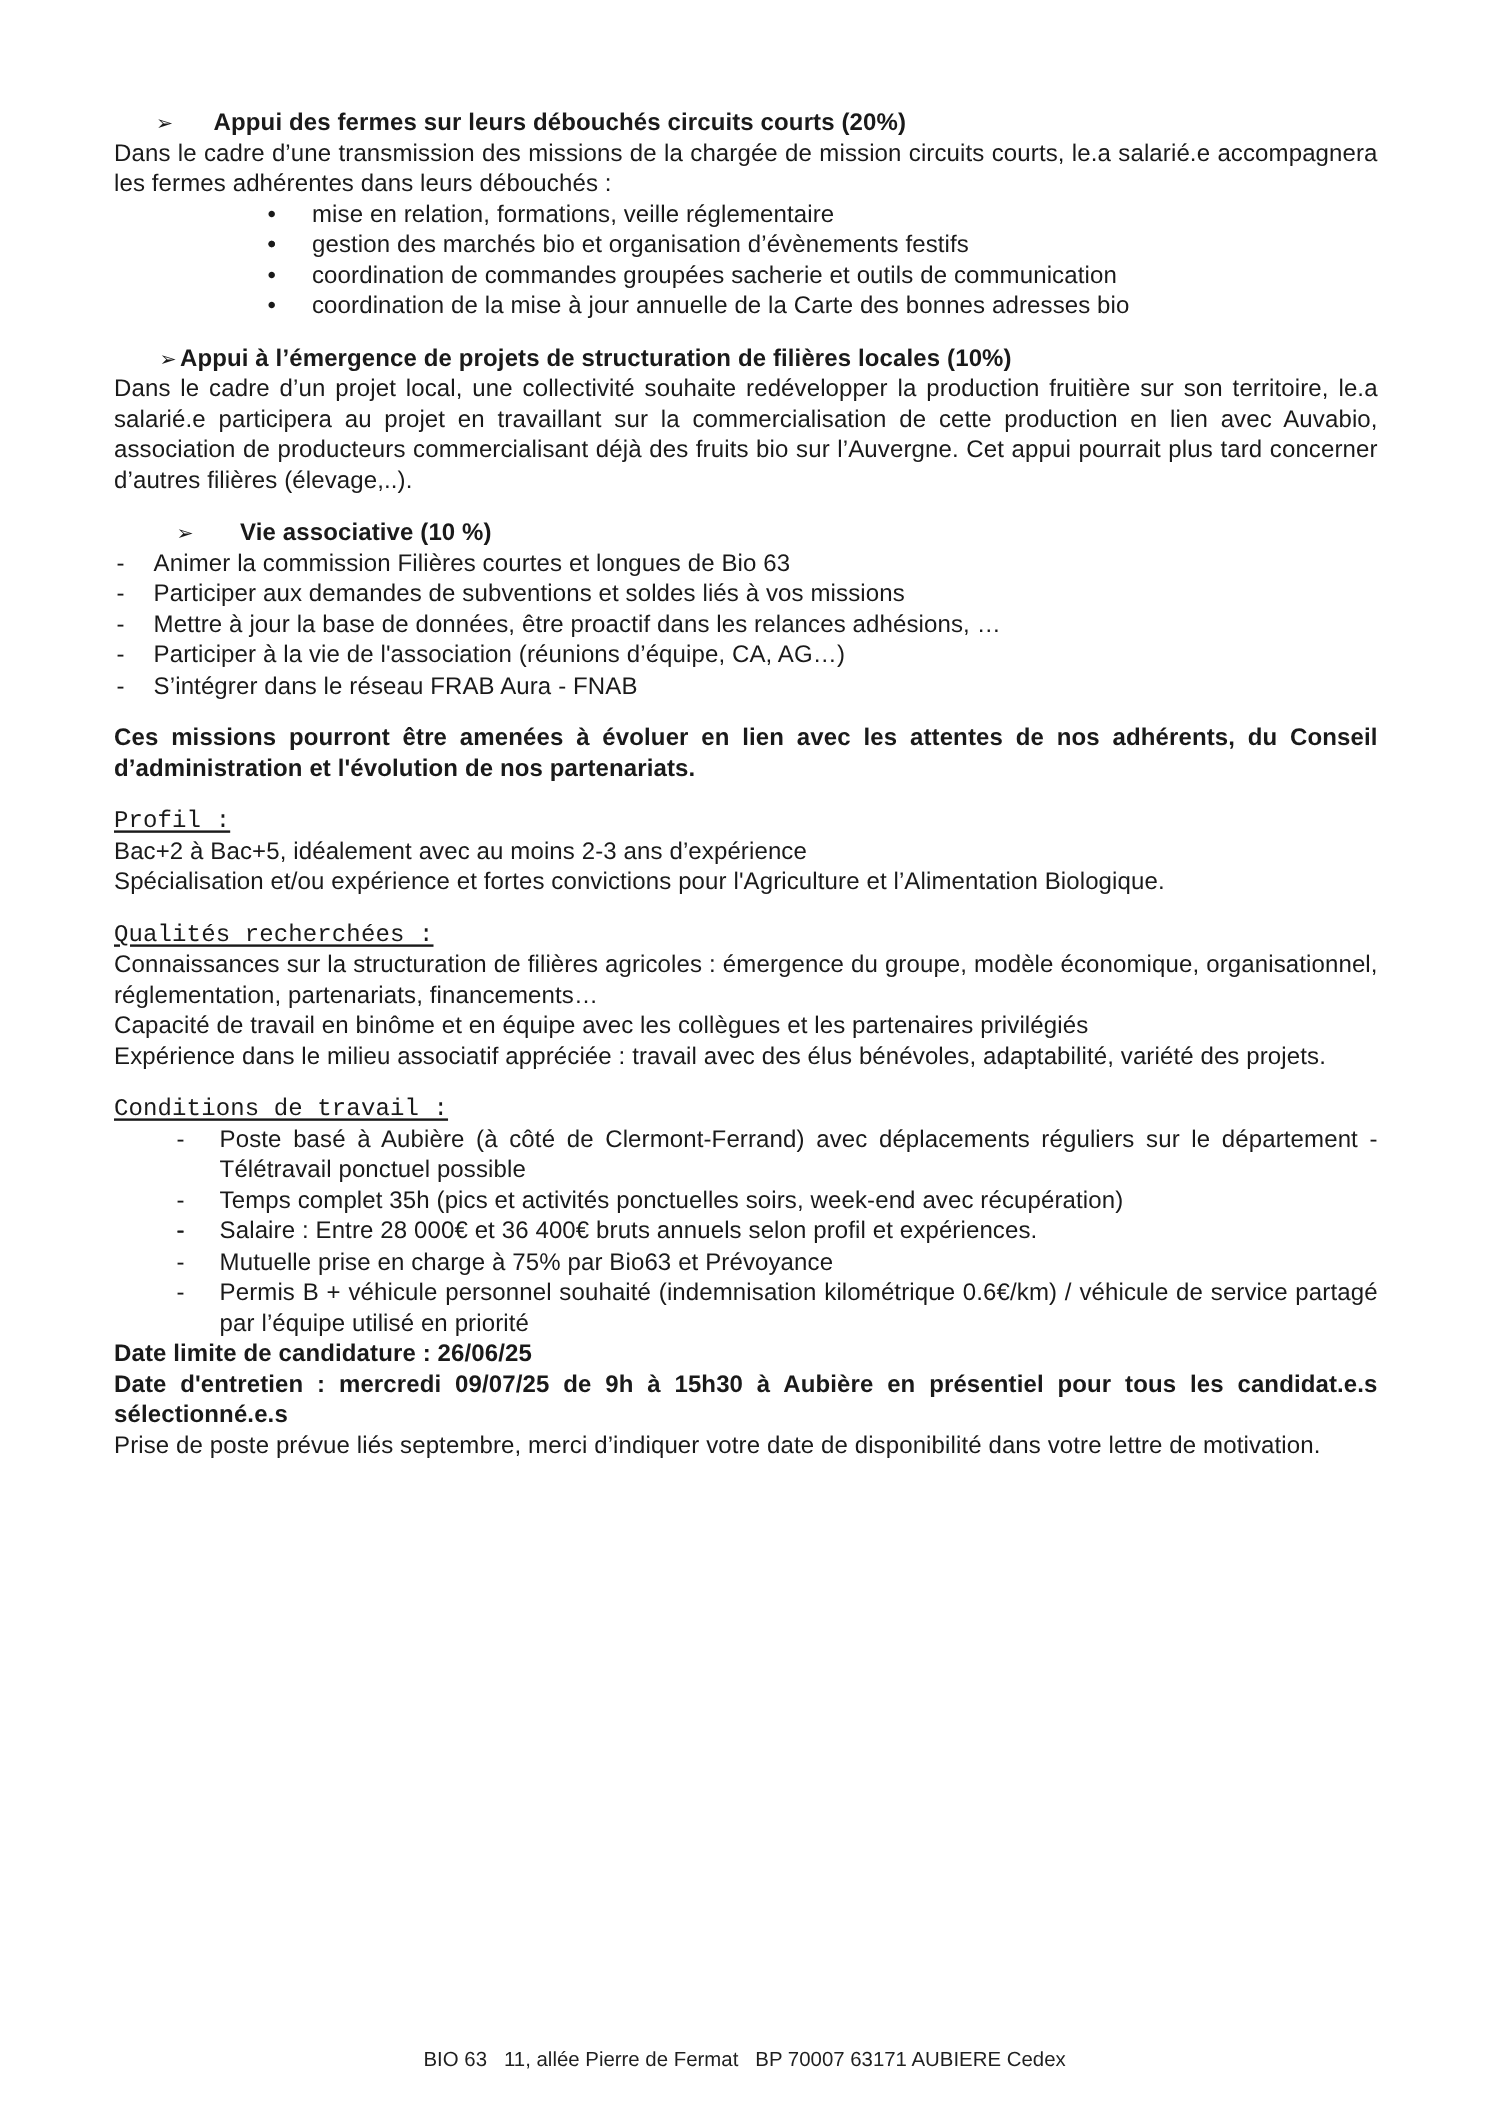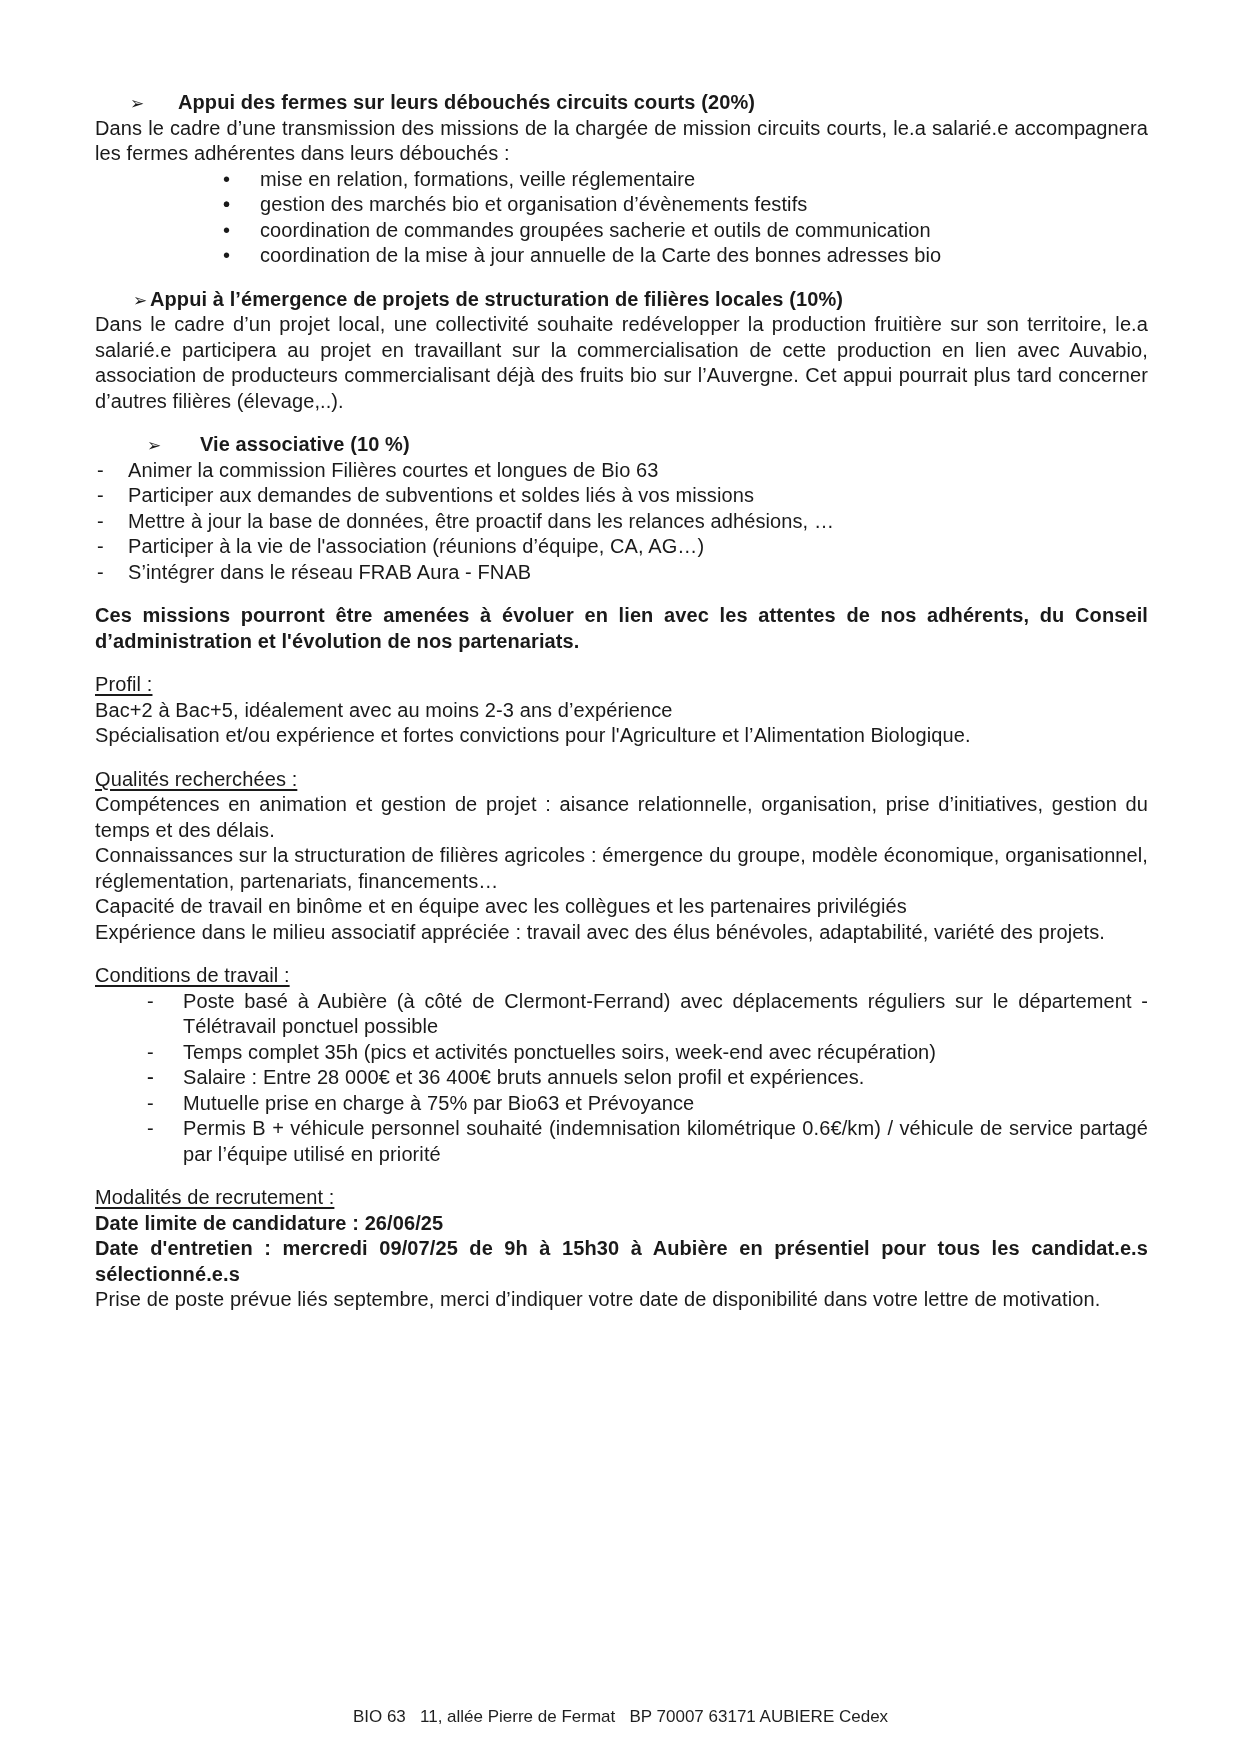--- a/index.html
+++ b/index.html
@@ -46,20 +46,21 @@
   ul.dashes-a li { padding-left: 33px; }
   ul.dashes-a li .mark { left: 2px; }
 
   ul.dashes-b li { padding-left: 88px; }
   ul.dashes-b li .mark { left: 52px; }
 
   .label {
     text-decoration: underline;
     text-underline-offset: 3px;
     text-align: left;
+    font-family: Liberation Mono, monospace;
   }
   .bold { font-weight: 700; }
 
   .footer {
     position: absolute;
     left: 0;
     right: 0;
     top: 1662px;
     text-align: center;
     font-size: 17px;
@@ -106,36 +107,34 @@
       <li><span class="mark">-</span><span>S’intégrer dans le réseau FRAB Aura - FNAB</span></li>
     </ul>
 
     <p class="bold sp">Ces missions pourront être amenées à évoluer en lien avec les attentes de nos adhérents, du Conseil d’administration et l'évolution de nos partenariats.</p>
 
     <p class="label sp">Profil :</p>
     <p>Bac+2 à Bac+5, idéalement avec au moins 2-3 ans d’expérience</p>
     <p>Spécialisation et/ou expérience et fortes convictions pour l'Agriculture et l’Alimentation Biologique.</p>
 
     <p class="label sp">Qualités recherchées :</p>
-    <p>Compétences en animation et gestion de projet : aisance relationnelle, organisation, prise d’initiatives, gestion du temps et des délais.</p>
     <p>Connaissances sur la structuration de filières agricoles : émergence du groupe, modèle économique, organisationnel, réglementation, partenariats, financements…</p>
     <p>Capacité de travail en binôme et en équipe avec les collègues et les partenaires privilégiés</p>
     <p>Expérience dans le milieu associatif appréciée : travail avec des élus bénévoles, adaptabilité, variété des projets.</p>
 
     <p class="label sp">Conditions de travail :</p>
     <ul class="dashes-b">
       <li><span class="mark">-</span><span>Poste basé à Aubière (à côté de Clermont-Ferrand) avec déplacements réguliers sur le département - Télétravail ponctuel possible</span></li>
       <li><span class="mark">-</span><span>Temps complet 35h (pics et activités ponctuelles soirs, week-end avec récupération)</span></li>
       <li><span class="mark">-</span></li>
       <li><span class="mark">-</span><span>Salaire : Entre 28 000€ et 36 400€ bruts annuels selon profil et expériences.</span></li>
       <li><span class="mark">-</span><span>Mutuelle prise en charge à 75% par Bio63 et Prévoyance</span></li>
       <li><span class="mark">-</span><span>Permis B + véhicule personnel souhaité (indemnisation kilométrique 0.6€/km) / véhicule de service partagé par l’équipe utilisé en priorité</span></li>
     </ul>
 
-    <p class="label sp">Modalités de recrutement :</p>
     <p class="bold">Date limite de candidature : 26/06/25</p>
     <p class="bold">Date d'entretien : mercredi 09/07/25 de 9h à 15h30 à Aubière en présentiel pour tous les candidat.e.s sélectionné.e.s</p>
     <p>Prise de poste prévue liés septembre, merci d’indiquer votre date de disponibilité dans votre lettre de motivation.</p>
 
   </div>
 
   <div class="footer">
     <div>BIO 63   11, allée Pierre de Fermat   BP 70007 63171 AUBIERE Cedex</div>
     
   </div>

